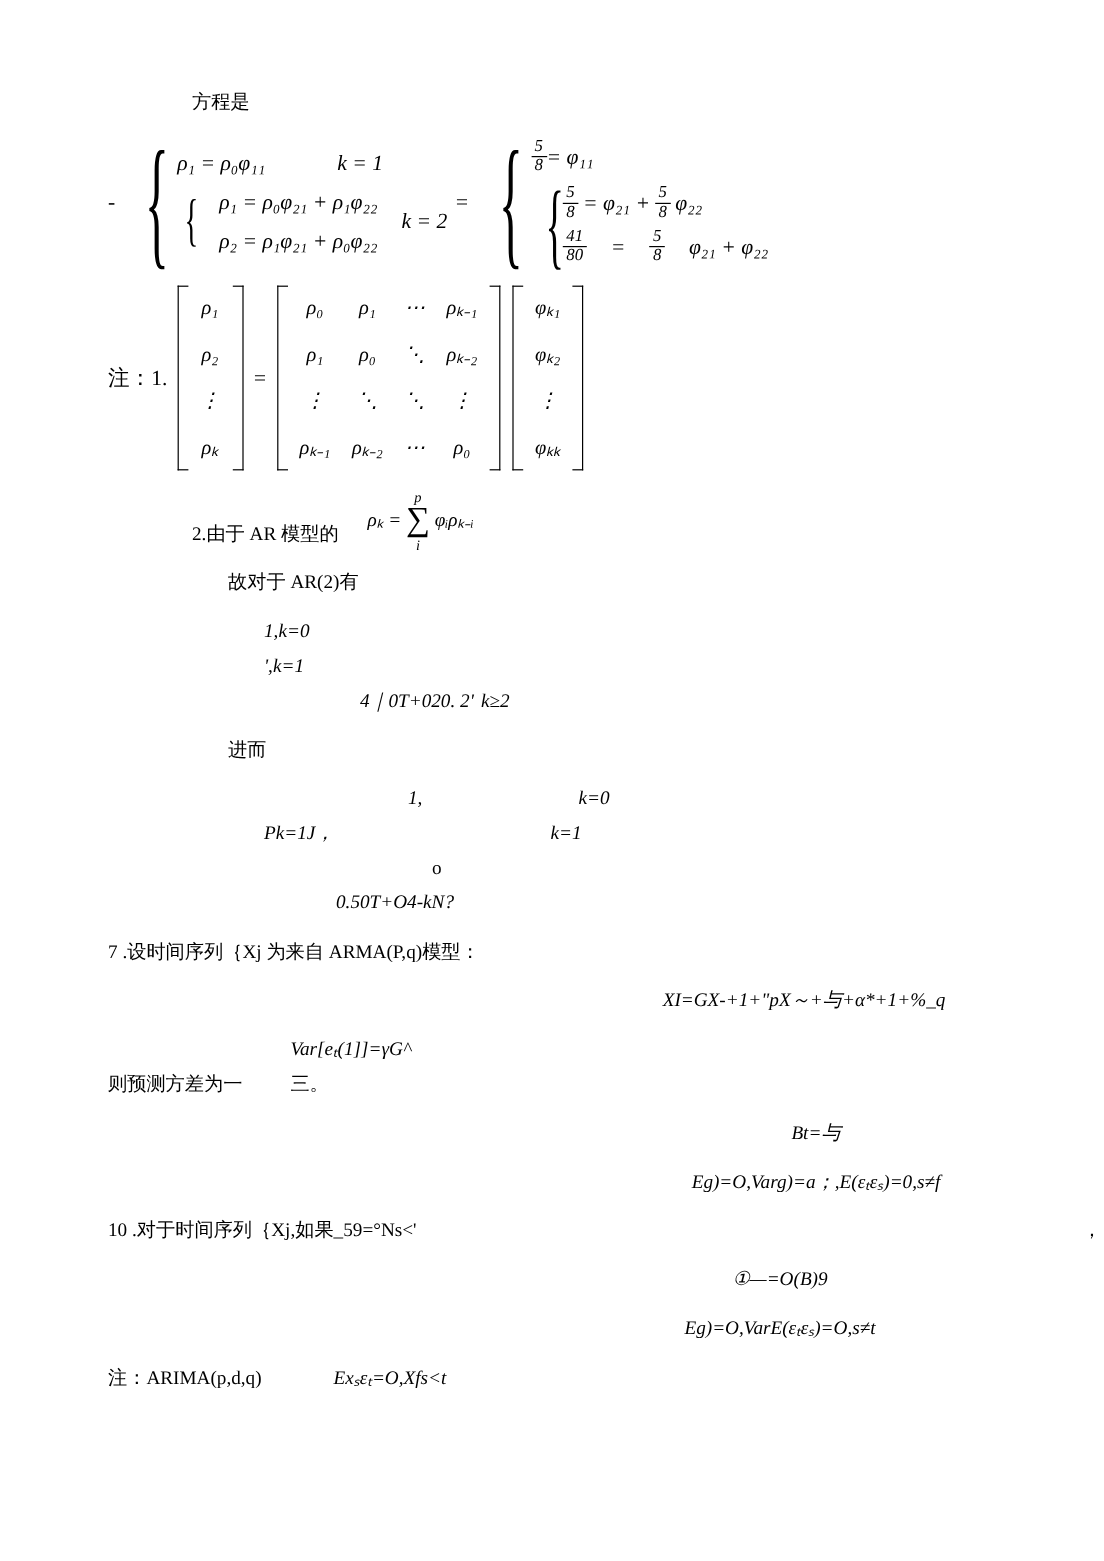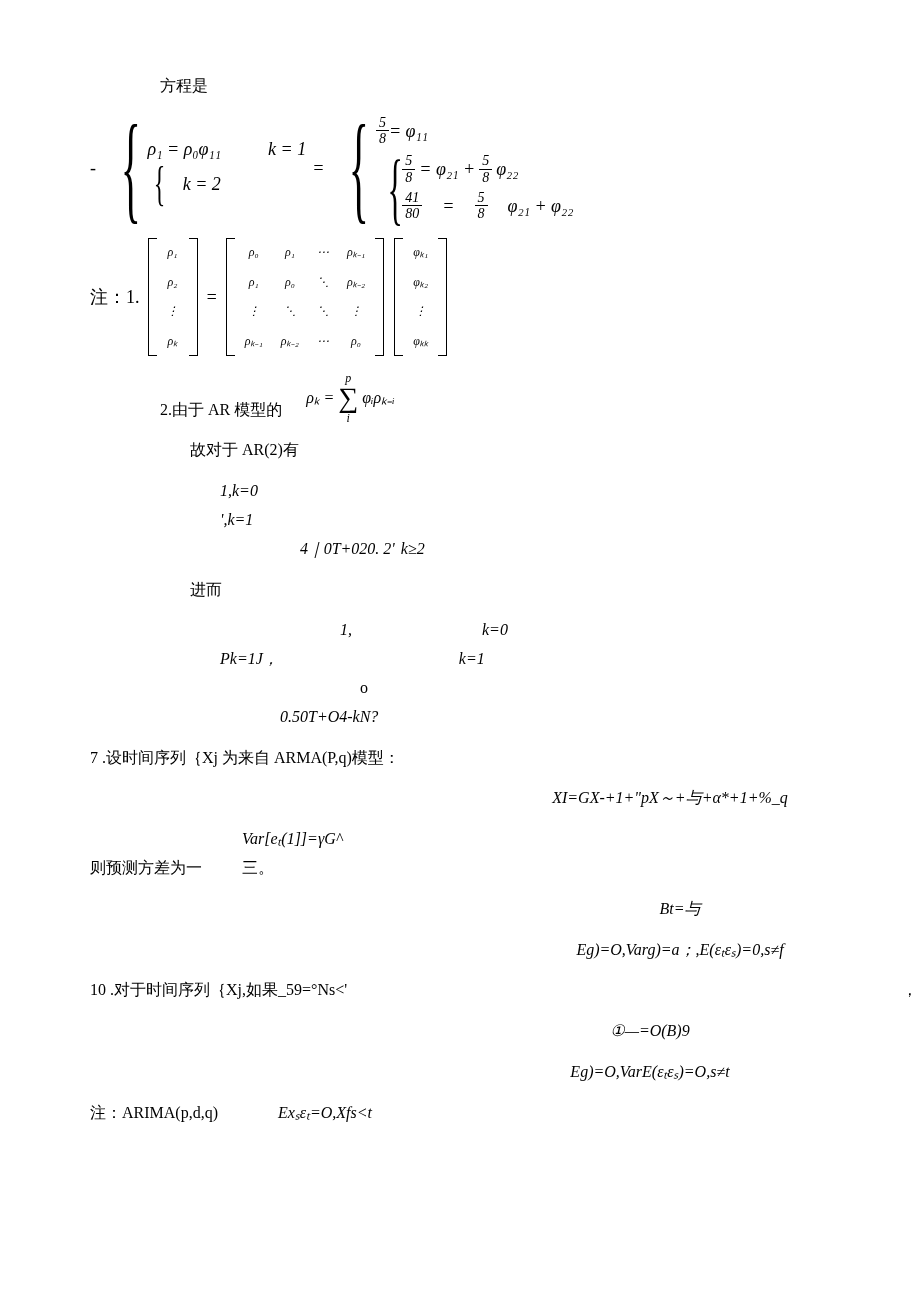--- a/index.html
+++ b/index.html
@@ -75,56 +75,60 @@
       margin: 2px 2px;
     }
     .lb { border-right: none; }
     .rb { border-left: none; }
     .matrix-cells {
       display: grid;
       gap: 8px 18px;
       padding: 6px 8px;
       align-items: center;
       justify-items: center;
-      font-size: 12px;
+      font-size: 17px;
     }
     .sum-block {
       display: inline-flex;
       flex-direction: column;
       align-items: center;
       font-size: 12px;
       line-height: 1;
       margin: 0 4px;
     }
     .sum-block .sigma { font-size: 28px; font-style: normal; }
     .center-math {
       text-align: center;
       font-family: 'Times New Roman', serif;
       font-style: italic;
     }
     .gap20 { gap: 20px; }
-    .gap40 { gap: 47px; text-align: right; }
+    .gap40 { gap: 60px; text-align: right; }
   </style>
 </head>
 <body>
 
 <div class="section indent1">
   <span>方程是</span>
 </div>
 
 <div class="math-block left0">
   <span>-</span>
   <span class="brace-l">{</span>
   <div class="col">
     <div class="row gap40">
       <span>ρ₁ = ρ₀φ₁₁</span>
       <span>k = 1</span>
     </div>
     <div class="row gap20">
       <span class="brace-s">{</span>
+      <div class="col">
+        <span>ρ₁ = ρ₀φ₂₁ + ρ₁φ₂₂</span>
+        <span>ρ₂ = ρ₁φ₂₁ + ρ₀φ₂₂</span>
+      </div>
       <span>k = 2</span>
     </div>
   </div>
   <span>=</span>
   <span class="brace-l">{</span>
   <div class="col" style="gap:6px">
     <div class="row">
       <span class="frac">
           <span class="num">5</span>
           <span class="den">8</span>

